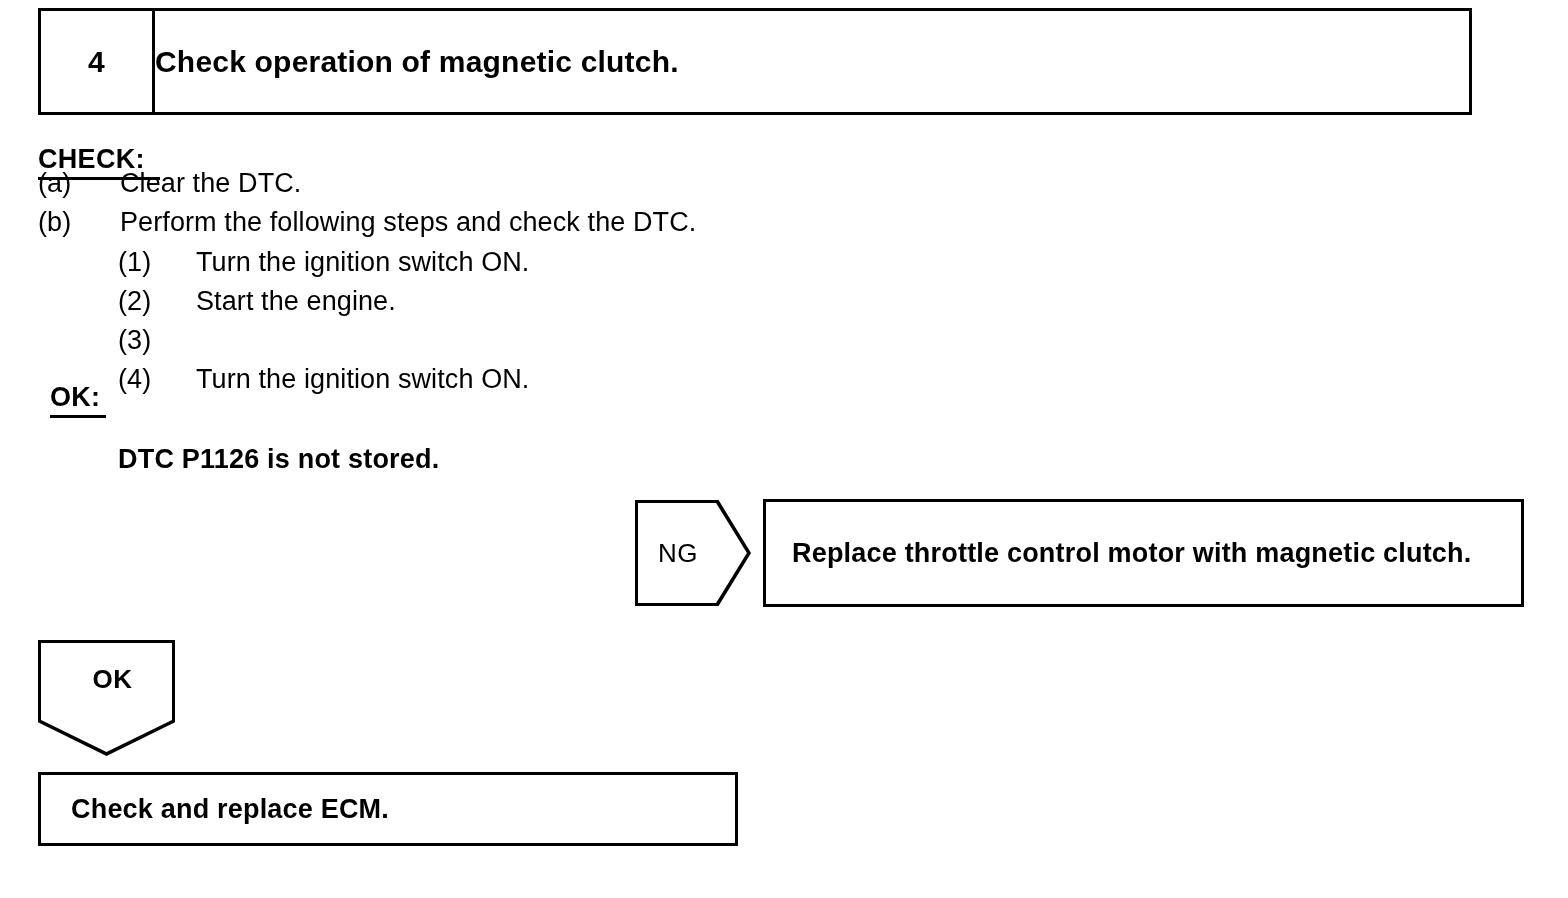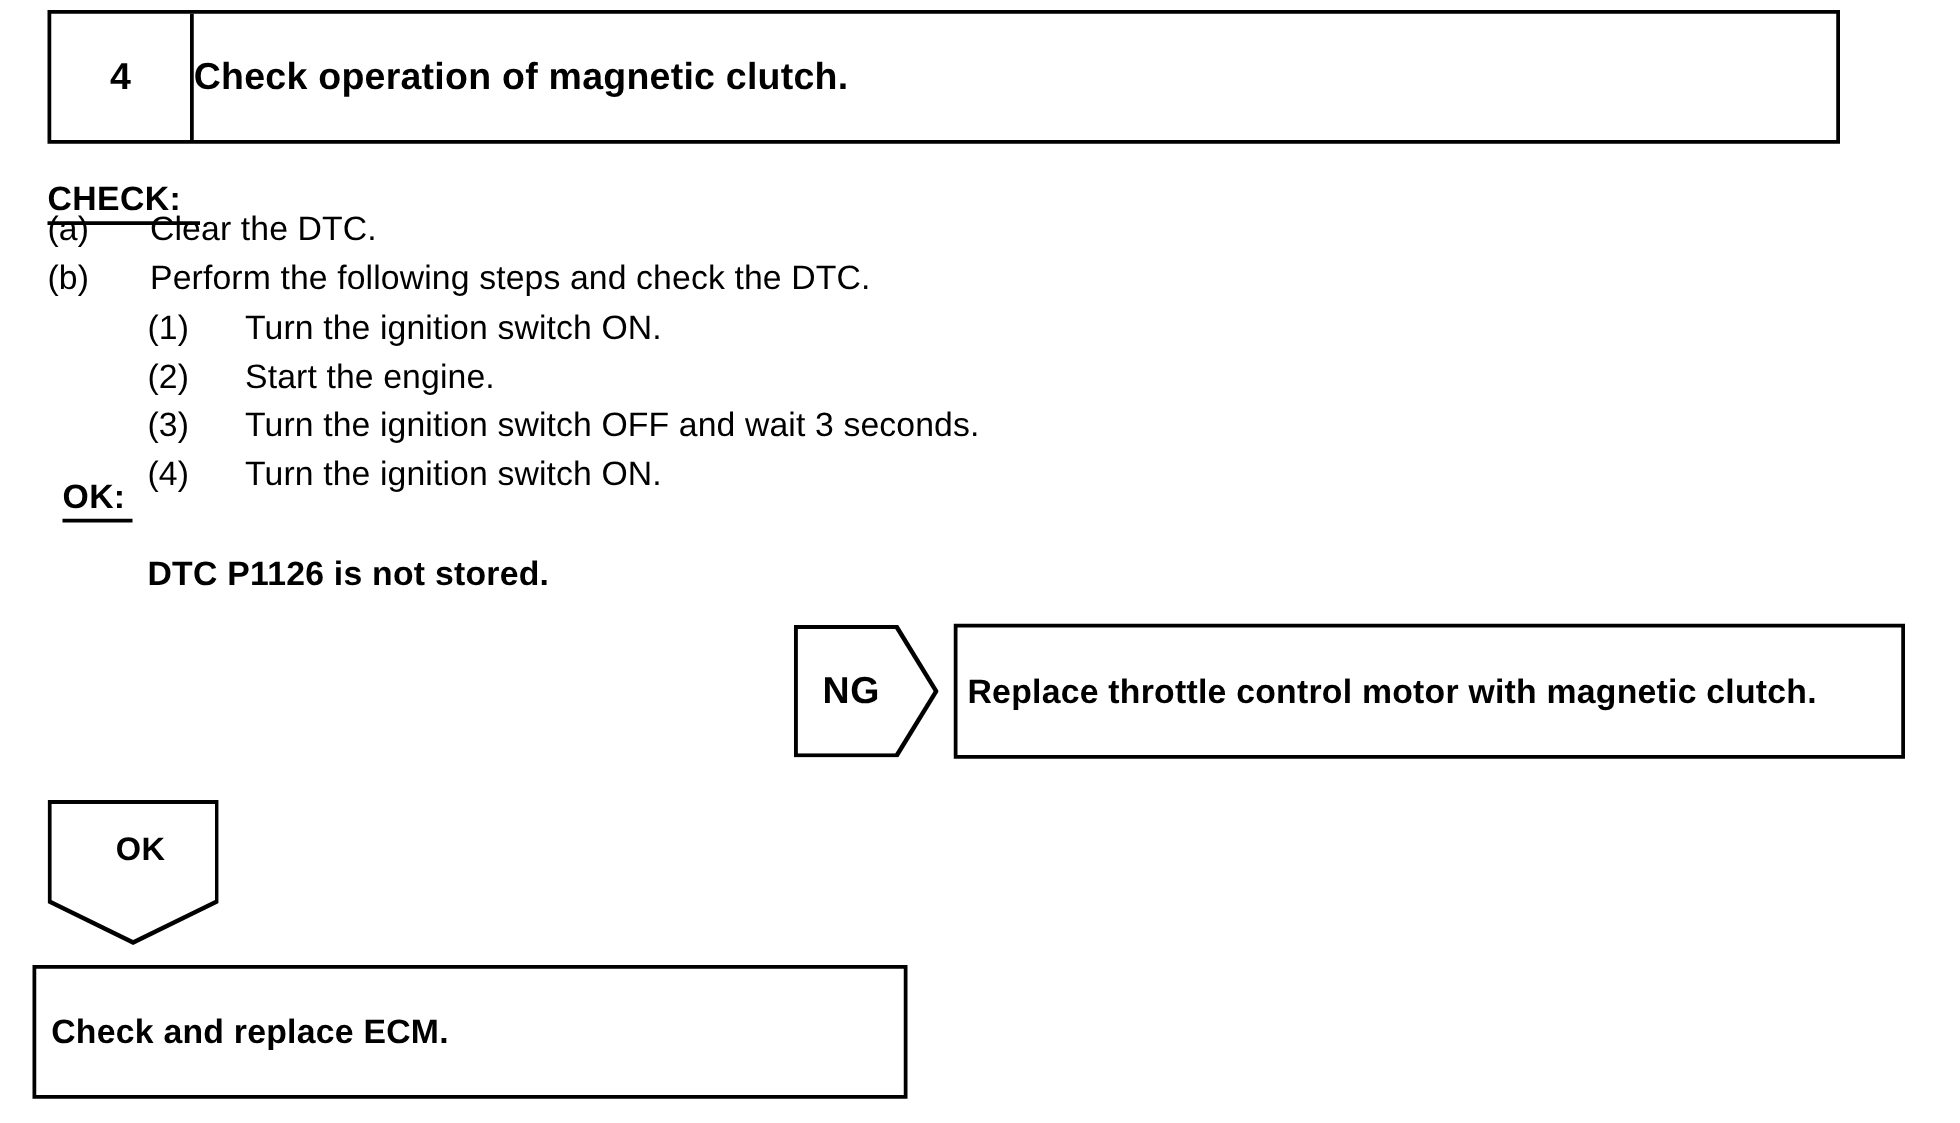--- a/index.html
+++ b/index.html
@@ -136,22 +136,22 @@
     top: 3px;
     right: 3px;
     bottom: 3px;
     background: #fff;
     -webkit-clip-path: polygon(0 0, 71% 0, 99% 50%, 71% 100%, 0 100%);
     clip-path: polygon(0 0, 71% 0, 99% 50%, 71% 100%, 0 100%);
   }
   .arrow-right .arrow-label {
     position: relative;
     z-index: 2;
-    font-size: 30px;
-    font-weight: bold;
+    font-size: 26px;
+    font-weight: normal;
     margin-left: 23px;
     letter-spacing: 0.5px;
   }
 
   .arrow-down {
     position: absolute;
     left: 38px;
     top: 640px;
     width: 137px;
     height: 116px;
@@ -187,37 +187,37 @@
     border: 3px solid #000;
     box-sizing: border-box;
     display: flex;
     align-items: center;
   }
   #ng-result-box {
     left: 763px;
     top: 499px;
     width: 761px;
     height: 108px;
-    padding: 0 12px 0 8px;
+    padding: 0 12px 0 26px;
   }
   #ng-result-box .result-text {
     font-size: 27px;
     font-weight: bold;
     line-height: 1.22;
     text-align: justify;
     text-align-last: left;
     letter-spacing: 0.2px;
     width: 100%;
   }
   #ecm-result-box {
-    left: 26px;
+    left: 38px;
     top: 772px;
     width: 700px;
-    height: 107px;
-    padding-left: 12px;
+    height: 74px;
+    padding-left: 30px;
   }
   #ecm-result-box .result-text {
     font-size: 27px;
     font-weight: bold;
     letter-spacing: 0.2px;
   }
 </style>
 </head>
 <body>
 
@@ -247,21 +247,20 @@
 <div class="numbered-item" style="left:118px; top:247px;">
   <span class="marker">(1)</span>
   <span class="body">Turn the ignition switch ON.</span>
 </div>
 <div class="numbered-item" style="left:118px; top:286px;">
   <span class="marker">(2)</span>
   <span class="body">Start the engine.</span>
 </div>
 <div class="numbered-item" style="left:118px; top:325px;">
   <span class="marker">(3)</span>
-  <span class="body">Turn the ignition switch OFF and wait 3 seconds.</span>
 </div>
 <div class="numbered-item" style="left:118px; top:364px;">
   <span class="marker">(4)</span>
   <span class="body">Turn the ignition switch ON.</span>
 </div>
 
 <div class="section-heading" id="ok-heading">
   <span>OK:</span>
   <span class="rule"></span>
 </div>

